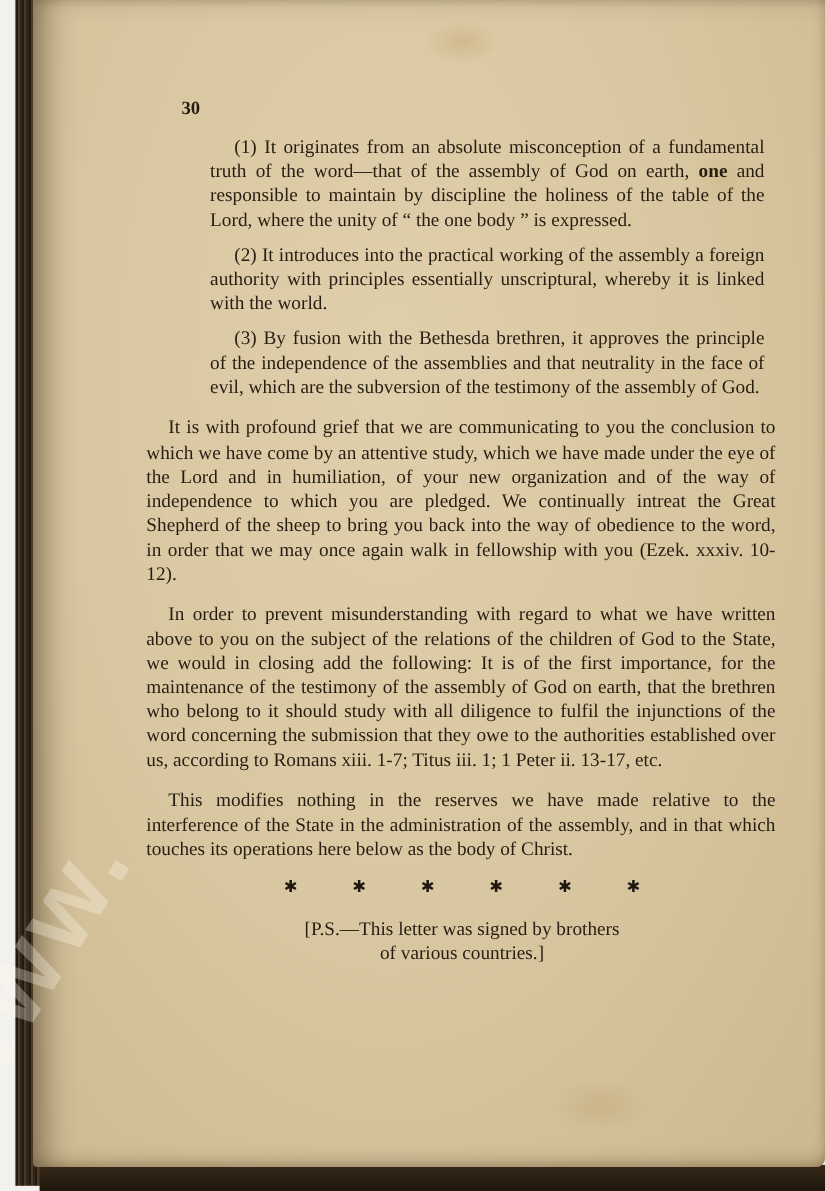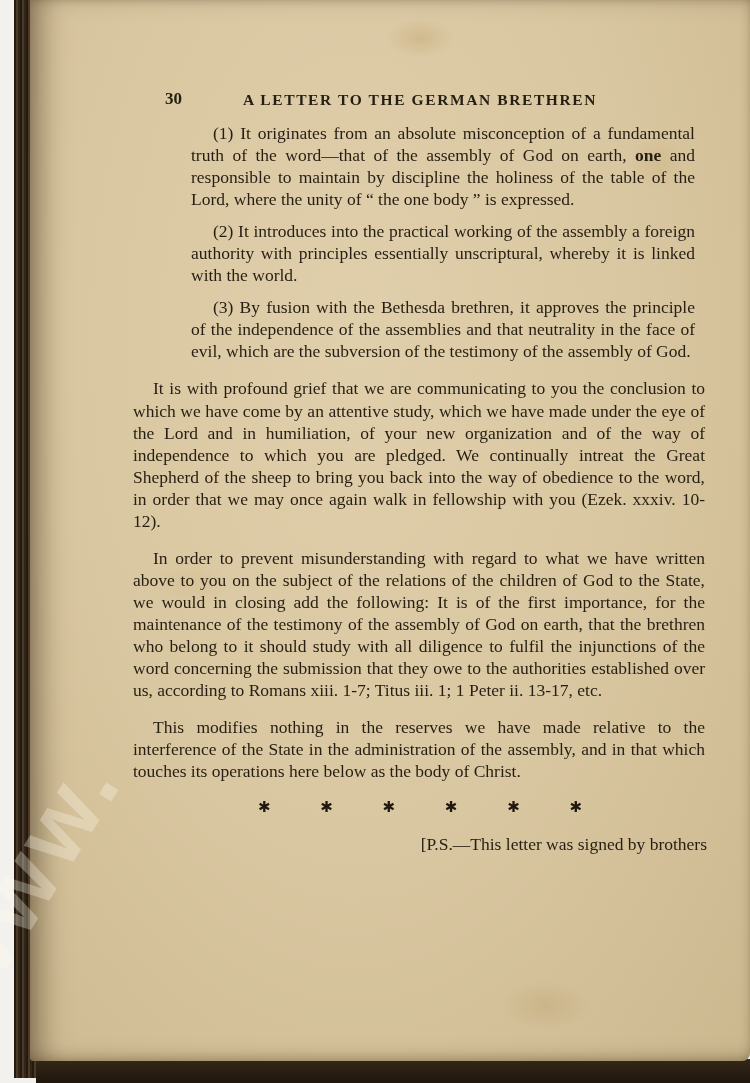--- a/index.html
+++ b/index.html
@@ -117,56 +117,56 @@
     text-align: center;
     font-size: 15px;
     word-spacing: 46px;
     color: #1e1810;
   }
 
   .ps {
     margin-top: 16px;
     text-align: center;
   }
-  .ps .line { display: block; text-align: right; }
+  .ps .line { display: block; }
 </style>
 </head>
 <body>
 
 <div class="spine"></div>
 <div class="bottom-edge"></div>
 
 <div class="page">
   <div class="stain s1"></div>
   <div class="stain s2"></div>
   <div class="stain s3"></div>
   <div class="stain s4"></div>
 
   <div class="watermark">www.</div>
 
   <div class="content">
 
     <div class="header-row">
       <span class="page-number">30</span>
-      <span class="page-title">A LETTER TO THE GERMAN BRETHREN</span>
     </div>
 
     <p class="num-para"><span>(1) It originates from an absolute misconception of a fundamental truth of the word—that of the assembly of God on earth, </span><span class="bold">one</span><span> and responsible to maintain by discipline the holiness of the table of the Lord, where the unity of “ the one body ” is expressed.</span></p>
 
     <p class="num-para">(2) It introduces into the practical working of the assembly a foreign authority with principles essentially unscriptural, whereby it is linked with the world.</p>
 
     <p class="num-para">(3) By fusion with the Bethesda brethren, it approves the principle of the independence of the assemblies and that neutrality in the face of evil, which are the subversion of the testimony of the assembly of God.</p>
 
     <p class="para">It is with profound grief that we are communicating to you the conclusion to which we have come by an attentive study, which we have made under the eye of the Lord and in humiliation, of your new organization and of the way of independence to which you are pledged.  We continually intreat the Great Shepherd of the sheep to bring you back into the way of obedience to the word, in order that we may once again walk in fellowship with you (Ezek. xxxiv. 10-12).</p>
 
     <p class="para">In order to prevent misunderstanding with regard to what we have written above to you on the subject of the relations of the children of God to the State, we would in closing add the following: It is of the first importance, for the maintenance of the testimony of the assembly of God on earth, that the brethren who belong to it should study with all diligence to fulfil the injunctions of the word concerning the submission that they owe to the authorities established over us, according to Romans xiii. 1-7; Titus iii. 1; 1 Peter ii. 13-17, etc.</p>
 
     <p class="para">This modifies nothing in the reserves we have made relative to the interference of the State in the administration of the assembly, and in that which touches its operations here below as the body of Christ.</p>
 
 
     <div class="asterisk-row">✱ ✱ ✱ ✱ ✱ ✱</div>
 
     <div class="ps">
       <span class="line">[P.S.—This letter was signed by brothers</span>
+      <span class="line">of various countries.]</span>
     </div>
 
   </div>
 </div>
 
 </body></html>

